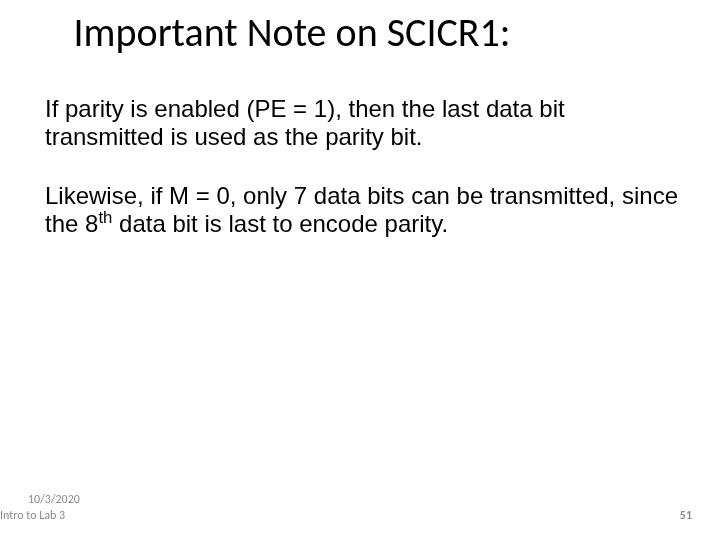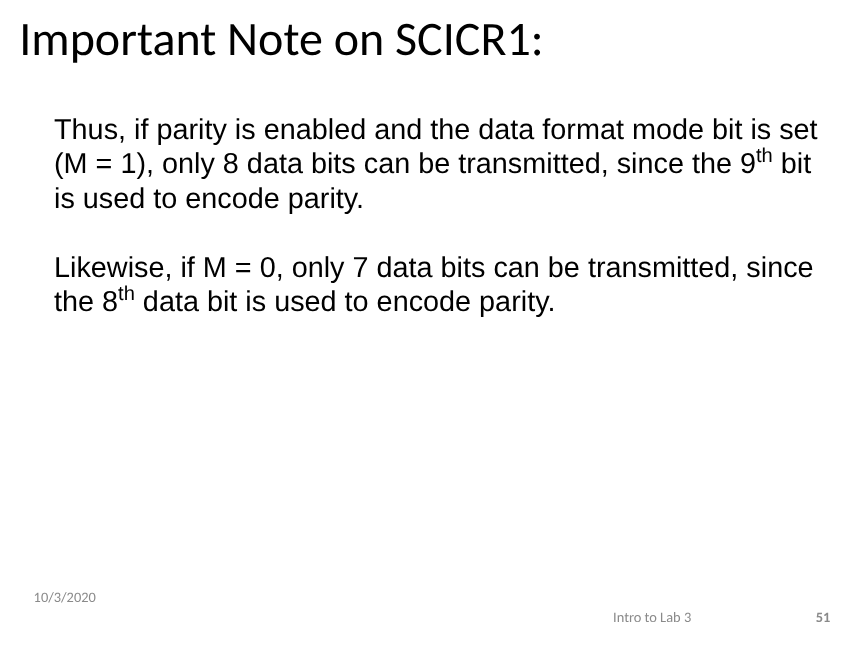--- a/index.html
+++ b/index.html
@@ -14,23 +14,23 @@
   }
   .slide {
     position: relative;
     width: 720px;
     height: 540px;
     box-sizing: border-box;
   }
   .title {
     position: absolute;
     top: 8px;
-    left: 16px;
+    left: 4px;
     width: 576px;
-    text-align: left;
+    text-align: center;
     font-size: 40px;
     font-weight: 400;
     letter-spacing: 0px;
   }
   .body {
     position: absolute;
     top: 95px;
     left: 45px;
     width: 640px;
     font-family: Verdana, Geneva, sans-serif;
@@ -56,43 +56,41 @@
   }
   .footer .date {
     position: absolute;
     left: 28px;
     bottom: 16px;
   }
   .footer .center {
     position: absolute;
     left: 0;
     width: 576px;
-    text-align: right;
+    text-align: left;
     bottom: 0;
   }
   .footer .pagenum {
     position: absolute;
     right: 28px;
     bottom: 0;
     font-weight: bold;
   }
 </style>
 </head>
 <body>
 
 <div class="slide">
 
   <div class="title">Important Note on SCICR1:</div>
 
   <div class="body">
+    <p class="para">If parity is enabled (PE = 1), then the last data bit transmitted is used as the parity bit.</p>
     <p class="para">
-      <span>Thus, if parity is enabled and the data format mode bit is set (M = 1), only 8 data bits can be transmitted, since the 9</span><span class="sup">th</span><span> bit is used to encode parity.</span>
-    </p>
-    <p class="para">
-      <span>Likewise, if M = 0, only 7 data bits can be transmitted, since the 8</span><span class="sup">th</span><span> data bit is used to encode parity.</span>
+      <span>Likewise, if M = 0, only 7 data bits can be transmitted, since the 8</span><span class="sup">th</span><span> data bit is last to encode parity.</span>
     </p>
   </div>
 
   <div class="footer">
     <span class="date">10/3/2020</span>
     <span class="center">Intro to Lab 3</span>
     <span class="pagenum">51</span>
   </div>
 
 </div>

